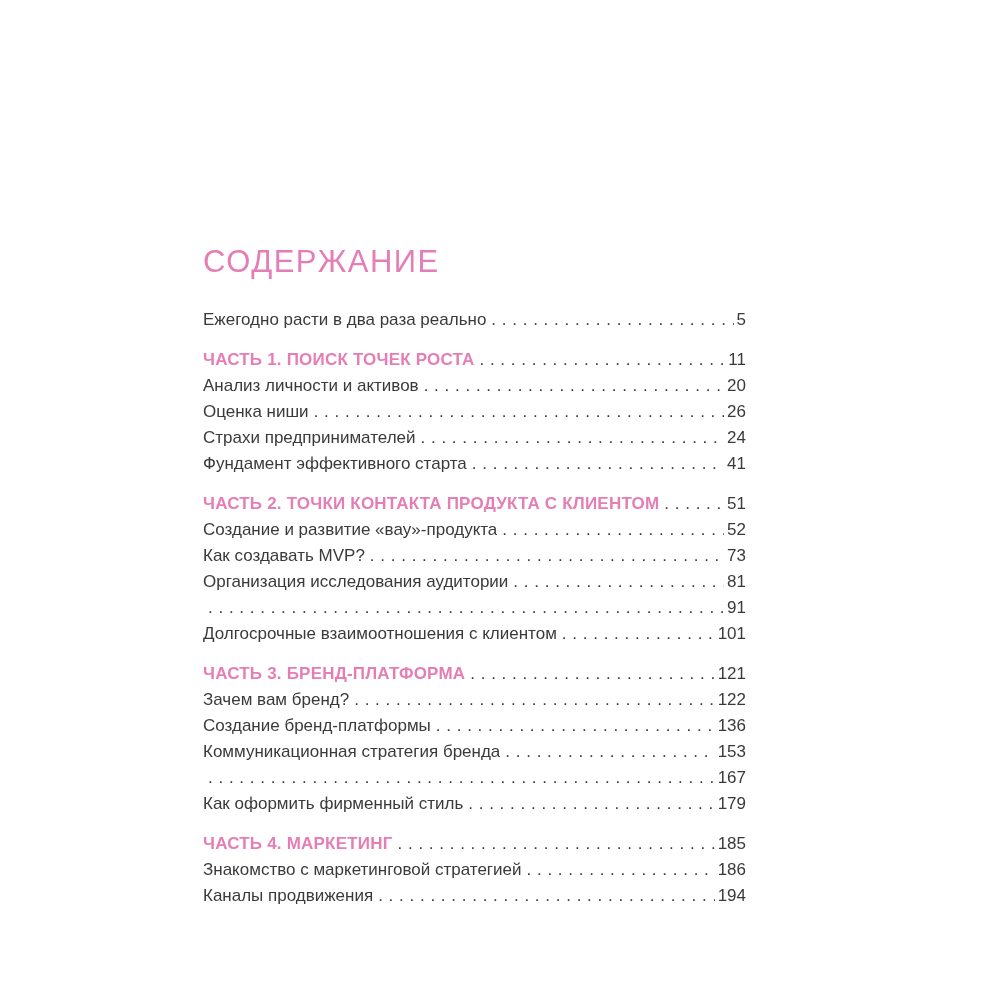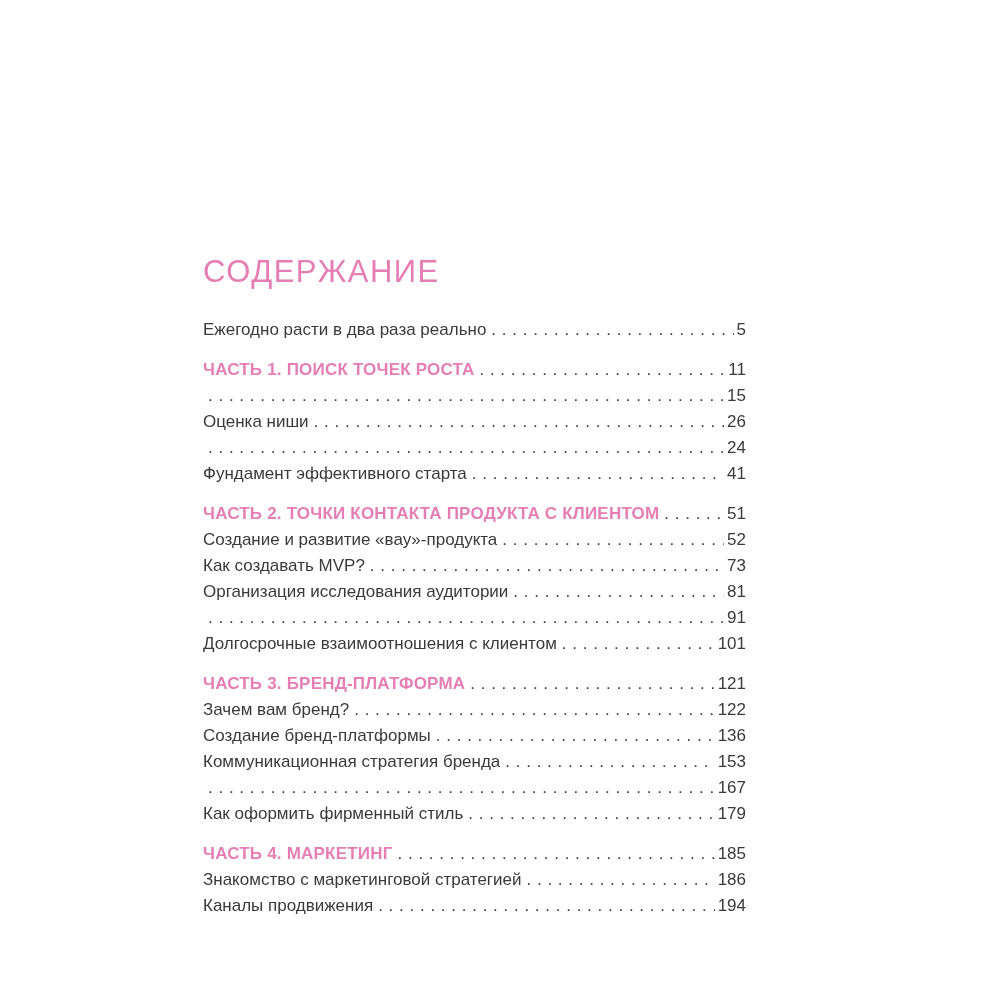--- a/index.html
+++ b/index.html
@@ -15,21 +15,21 @@
   .page {
     position: relative;
     width: 1000px;
     height: 1000px;
     background: var(--bg);
     overflow: hidden;
   }
   .content {
     position: absolute;
     left: 203px;
-    top: 254px;
+    top: 244px;
     width: 543px;
   }
   .toc-title {
     font-size: 31px;
     font-weight: 400;
     letter-spacing: 1.5px;
     color: var(--accent);
     line-height: 36px;
     margin: 0 0 27px 0;
   }
@@ -79,29 +79,31 @@
           <span class="toc-label">Ежегодно расти в два раза реально</span>
           <span class="toc-dots">. . . . . . . . . . . . . . . . . . . . . . . . . . . . . . . . . . . . . . . . . . . . . . . . . . . . . . . . . . . . . . . . . . . . . . . . . . . . . . . . . . . . . . . . . . . . . . . . . . . . . . . . . . . . . . . . . . . . . . . . . . . . . . . . . . . . . . . . . . . . </span>
           <span class="toc-page">5</span>
         </div>
         <div class="toc-row toc-heading">
           <span class="toc-label">ЧАСТЬ 1. ПОИСК ТОЧЕК РОСТА</span>
           <span class="toc-dots">. . . . . . . . . . . . . . . . . . . . . . . . . . . . . . . . . . . . . . . . . . . . . . . . . . . . . . . . . . . . . . . . . . . . . . . . . . . . . . . . . . . . . . . . . . . . . . . . . . . . . . . . . . . . . . . . . . . . . . . . . . . . . . . . . . . . . . . . . . . . </span>
           <span class="toc-page">11</span>
         </div>
         <div class="toc-row">
+          <span class="toc-label">Анализ личности и активов</span>
           <span class="toc-dots">. . . . . . . . . . . . . . . . . . . . . . . . . . . . . . . . . . . . . . . . . . . . . . . . . . . . . . . . . . . . . . . . . . . . . . . . . . . . . . . . . . . . . . . . . . . . . . . . . . . . . . . . . . . . . . . . . . . . . . . . . . . . . . . . . . . . . . . . . . . . </span>
-          <span class="toc-page">15</span>
+          <span class="toc-page">20</span>
         </div>
         <div class="toc-row">
           <span class="toc-label">Оценка ниши</span>
           <span class="toc-dots">. . . . . . . . . . . . . . . . . . . . . . . . . . . . . . . . . . . . . . . . . . . . . . . . . . . . . . . . . . . . . . . . . . . . . . . . . . . . . . . . . . . . . . . . . . . . . . . . . . . . . . . . . . . . . . . . . . . . . . . . . . . . . . . . . . . . . . . . . . . . </span>
           <span class="toc-page">26</span>
         </div>
         <div class="toc-row">
+          <span class="toc-label">Страхи предпринимателей</span>
           <span class="toc-dots">. . . . . . . . . . . . . . . . . . . . . . . . . . . . . . . . . . . . . . . . . . . . . . . . . . . . . . . . . . . . . . . . . . . . . . . . . . . . . . . . . . . . . . . . . . . . . . . . . . . . . . . . . . . . . . . . . . . . . . . . . . . . . . . . . . . . . . . . . . . . </span>
           <span class="toc-page">24</span>
         </div>
         <div class="toc-row">
           <span class="toc-label">Фундамент эффективного старта</span>
           <span class="toc-dots">. . . . . . . . . . . . . . . . . . . . . . . . . . . . . . . . . . . . . . . . . . . . . . . . . . . . . . . . . . . . . . . . . . . . . . . . . . . . . . . . . . . . . . . . . . . . . . . . . . . . . . . . . . . . . . . . . . . . . . . . . . . . . . . . . . . . . . . . . . . . </span>
           <span class="toc-page">41</span>
         </div>
         <div class="toc-row toc-heading">
           <span class="toc-label">ЧАСТЬ 2. ТОЧКИ КОНТАКТА ПРОДУКТА С КЛИЕНТОМ</span>

